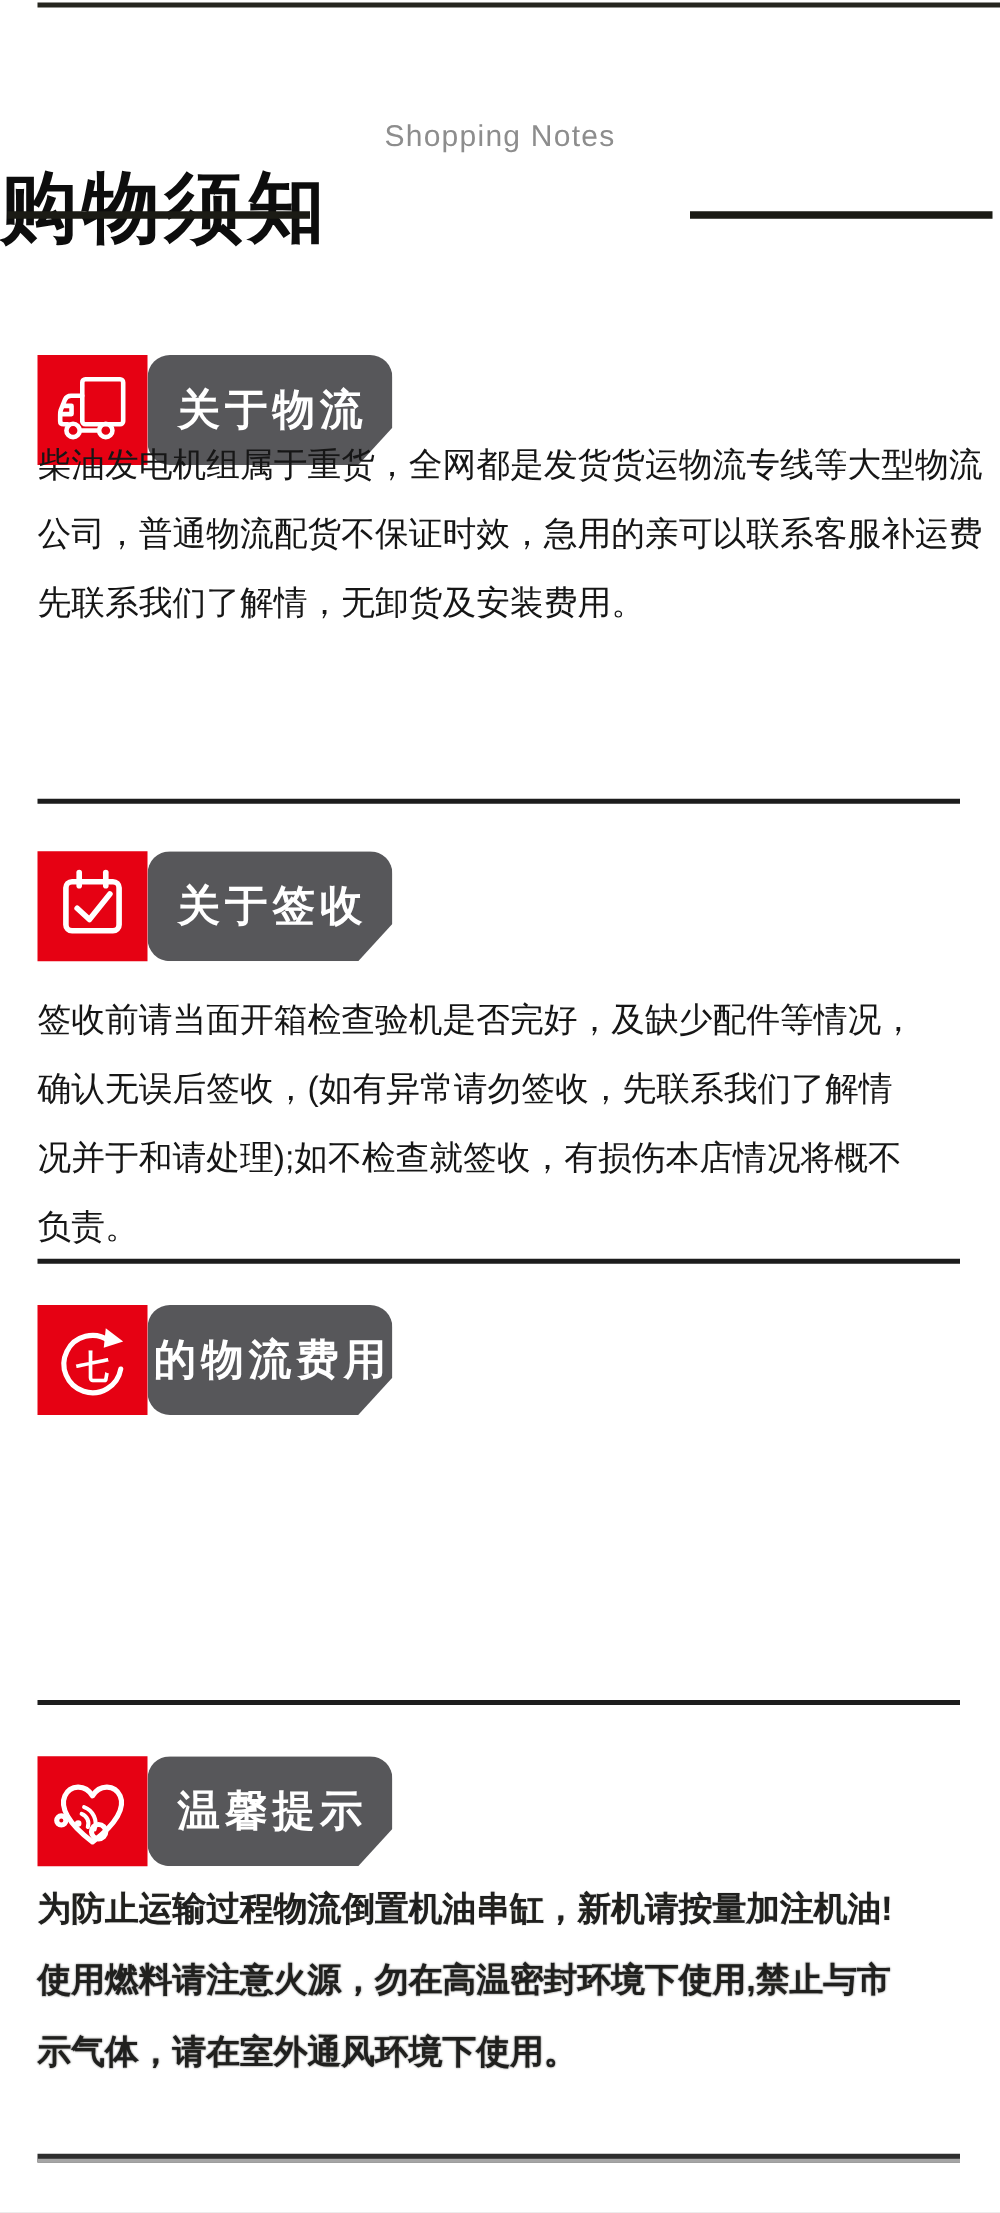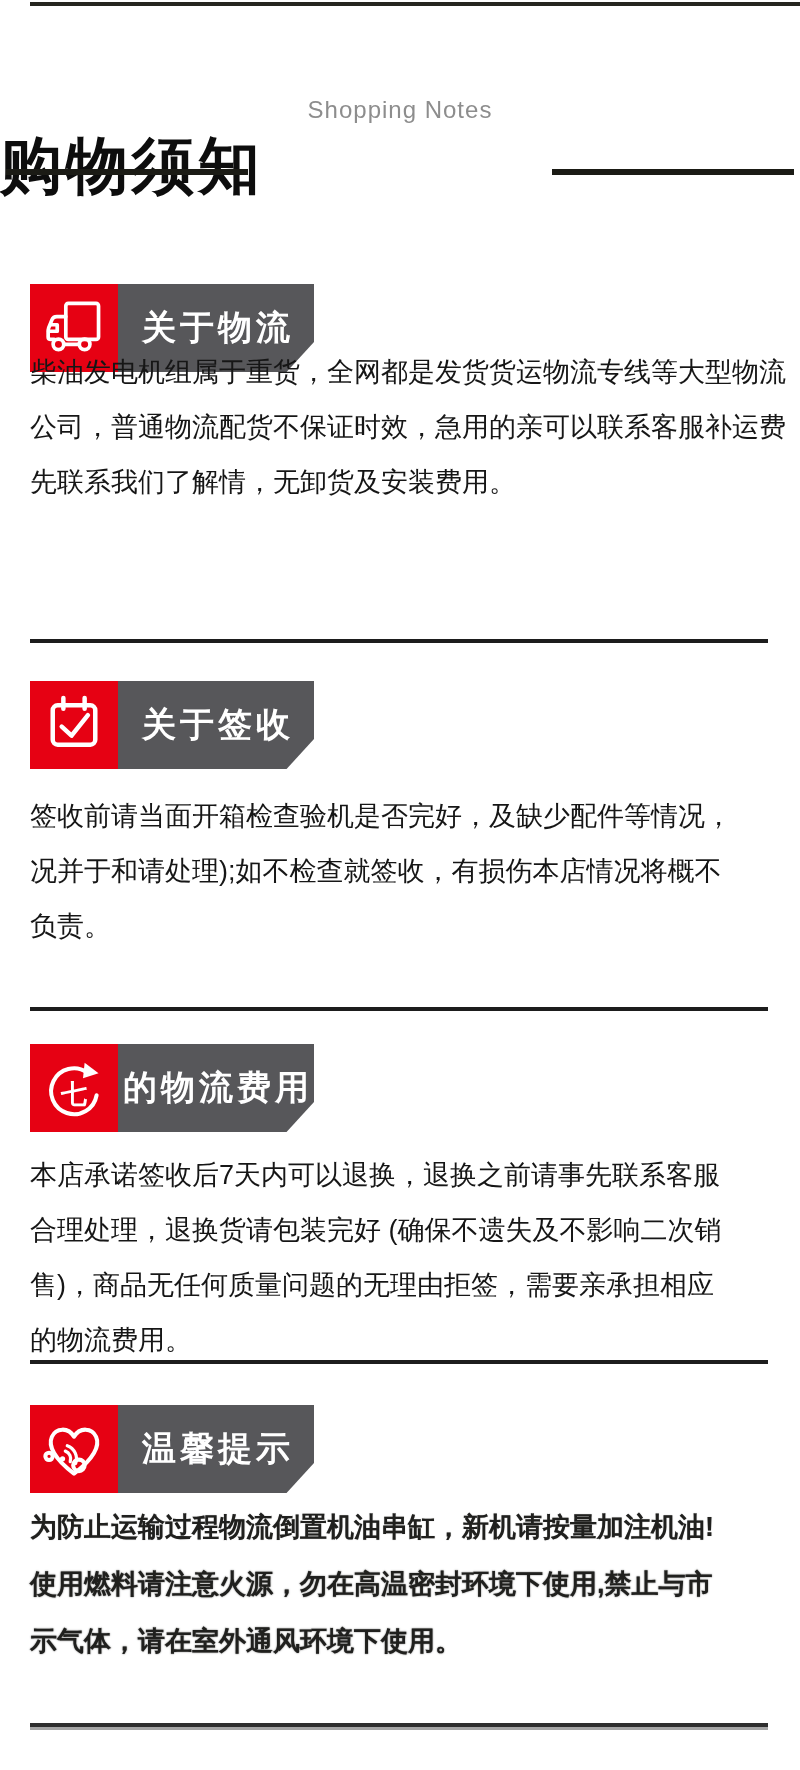--- a/index.html
+++ b/index.html
@@ -36,21 +36,21 @@
   .banner{position:absolute;left:30px;height:88px;}
   .banner .icon-box{
     position:absolute;left:0;top:0;width:88px;height:88px;
     background:#e60113;
     display:flex;align-items:center;justify-content:center;
   }
   .banner .label-box{
     position:absolute;left:88px;top:0;width:196px;height:88px;
     background:#57575a;
     clip-path:polygon(0 0,100% 0,100% 66%,86% 100%,0 100%);
-    display:flex;align-items:center;justify-content:center;
+    display:flex;align-items:center;justify-content:center;border-radius:18px;
   }
   .banner .label-box span{
     color:#ffffff;font-size:34px;font-weight:700;letter-spacing:4px;
     padding-left:4px;
   }
   .banner svg{display:block;}
 
   .para{position:absolute;left:30px;width:748px;}
   .pline{
     font-size:27px;line-height:55px;height:55px;
@@ -125,42 +125,37 @@
         <path d="M57 11 v13"></path>
         <path d="M29 46 l12 11 l20 -25"></path>
       </svg>
     </div>
     <div class="label-box">
       <span>关于签收</span>
     </div>
   </div>
   <div class="para s2">
     <div class="pline">签收前请当面开箱检查验机是否完好，及缺少配件等情况，</div>
+    <div class="pline">确认无误后签收，(如有异常请勿签收，先联系我们了解情</div>
     <div class="pline">况并于和请处理);如不检查就签收，有损伤本店情况将概不</div>
     <div class="pline">负责。</div>
   </div>
   <div class="divider d2"></div>
 
   <div class="banner s3">
     <div class="icon-box">
       <svg width="72" height="72" viewBox="0 0 88 88" fill="none" stroke="#ffffff" stroke-width="5" stroke-linecap="round" stroke-linejoin="round">
         <path d="M60 25 A28 28 0 1 0 71.6 52.9"></path>
         <polygon points="57,13 74,26 55,32" fill="#ffffff" stroke="none"></polygon>
         <text x="44" y="51" text-anchor="middle" dominant-baseline="central" fill="#ffffff" stroke="none" font-size="32" font-weight="700">七</text>
       </svg>
     </div>
     <div class="label-box">
       <span>的物流费用</span>
     </div>
-  </div>
-  <div class="para s3">
-    <div class="pline">本店承诺签收后7天内可以退换，退换之前请事先联系客服</div>
-    <div class="pline">合理处理，退换货请包装完好 (确保不遗失及不影响二次销</div>
-    <div class="pline">售)，商品无任何质量问题的无理由拒签，需要亲承担相应</div>
-    <div class="pline">的物流费用。</div>
   </div>
   <div class="divider d3"></div>
 
   <div class="banner s4">
     <div class="icon-box">
       <svg width="72" height="72" viewBox="0 0 88 88" fill="none" stroke="#ffffff" stroke-width="5" stroke-linecap="round" stroke-linejoin="round">
         <path d="M44 74 C20 56 12 40 17 29 C22 18 37 17 44 29 C51 17 66 18 71 29 C76 40 68 56 44 74 Z"></path>
         <circle cx="13.5" cy="53" r="4.5"></circle>
         <circle cx="30" cy="56" r="3.2" fill="#ffffff" stroke="none"></circle>
         <path d="M33.4 46.6 A10 10 0 0 1 39.4 59.4" stroke-width="4"></path>

